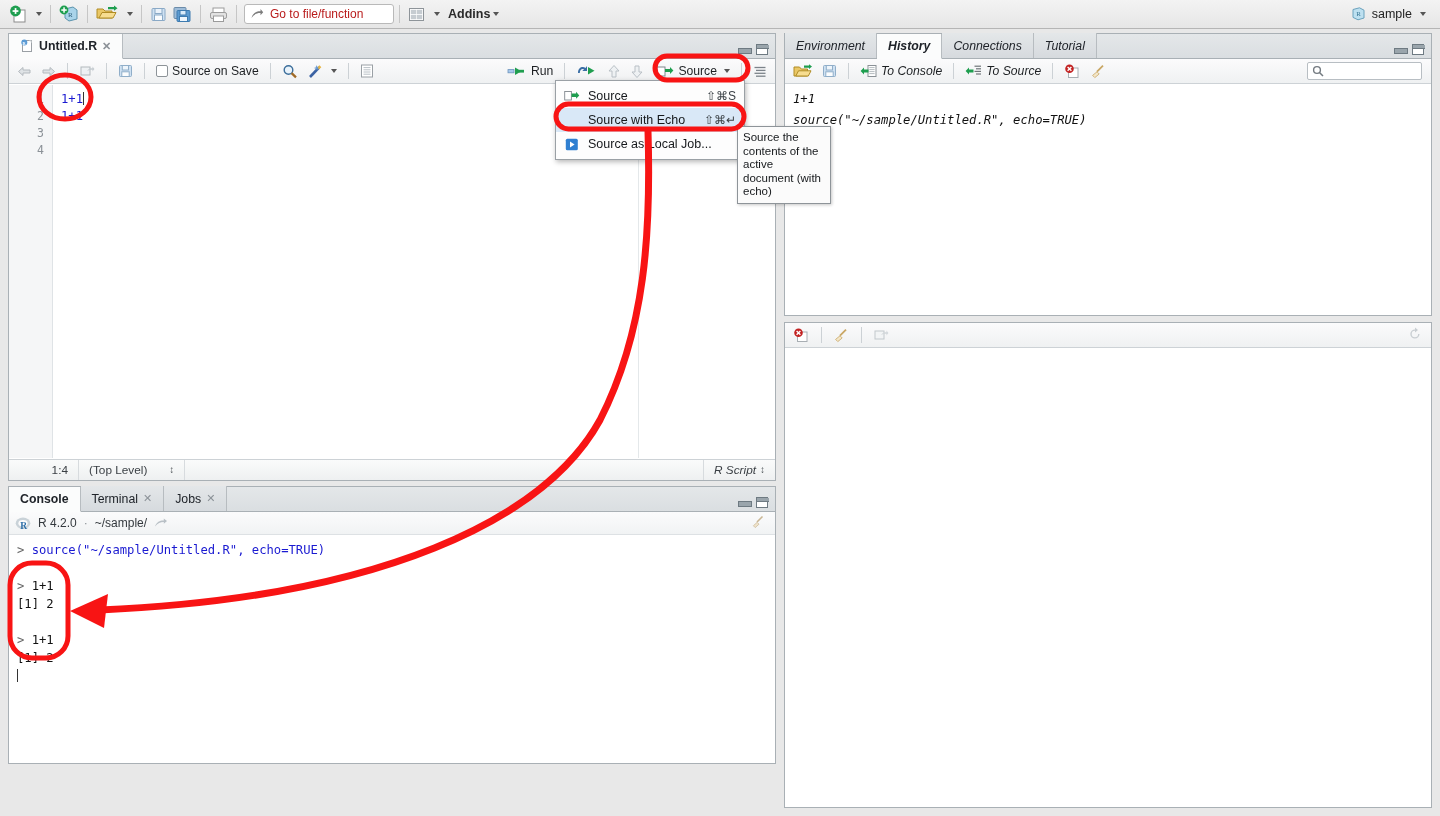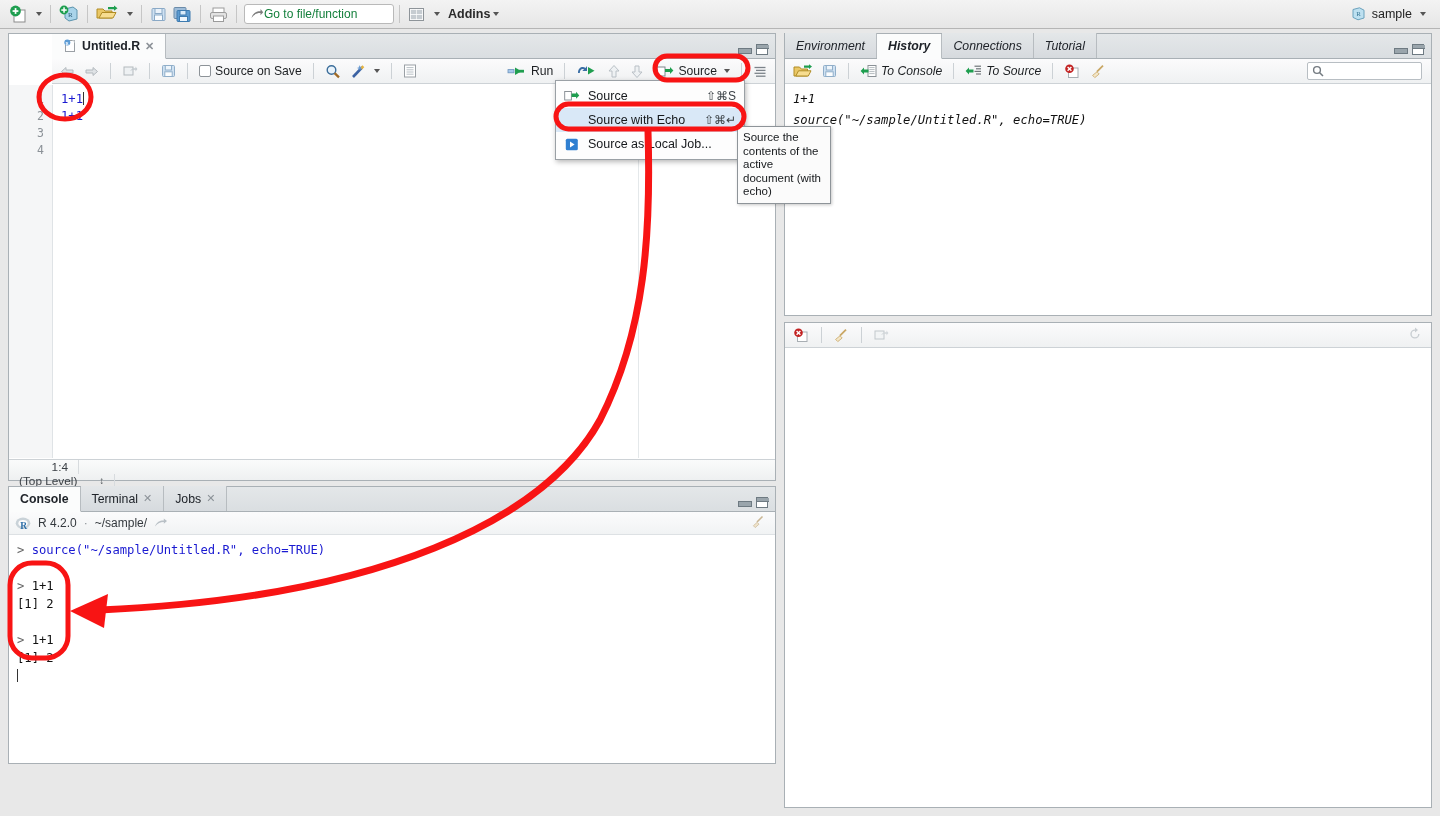--- a/index.html
+++ b/index.html
@@ -30,21 +30,21 @@
   .caret-dn {
     width: 0; height: 0; margin-left: 3px;
     border-left: 3.5px solid transparent; border-right: 3.5px solid transparent;
     border-top: 4px solid #555;
   }
   .gotofile {
     display: flex; align-items: center; width: 150px; height: 20px;
     background: #fff; border: 1px solid #b9b9b9; border-radius: 3px;
     padding: 0 5px; margin-left: 2px;
   }
-  .gotofile .txt { color: #15803d; font-size: 12px; }
+  .gotofile .txt { color: #b91c1c; font-size: 12px; margin-left: 6px; }
   .addins-label { font-size: 12.5px; font-weight: bold; color: #2a2a2a; margin-left: 2px; text-align: center;}
   .proj-right { margin-left: auto; display: flex; align-items: center; gap: 5px; padding-right: 8px;}
   .proj-right .nm { font-size: 12.5px; color: #222; }
 
   
   .pane {
     position: absolute;
     background: #fff;
     border: 1px solid #a9b0b5;
   }
@@ -79,40 +79,40 @@
 
   .pane-toolbar {
     height: 25px; background: linear-gradient(to bottom,#fbfbfc 0%, #eff1f2 100%);
     border-bottom: 1px solid #cdd2d6;
     display: flex; align-items: center; padding: 0 5px; gap: 3px;
   }
   .ptb-sep { width:1px; height:16px; background:#ccd1d5; margin:0 5px; }
   .ptb-item { display:flex; align-items:center; gap:4px; font-size:12.2px; color:#1d2023; padding:1px 3px;}
 
   
-  #source-pane { left: 8px; top: 33px; width: 768px; height: 448px; padding-left: 43px; }
+  #source-pane { left: 8px; top: 33px; width: 768px; height: 448px; }
   .src-body { position:absolute; left:0; top:51px; right:0; bottom:22px; background:#fff; overflow:hidden;}
   .gutter {
     position:absolute; left:0; top:0; width:44px; height:100%;
     background:#f5f6f7; border-right:1px solid #dfe3e6;
     font-family:"DejaVu Sans Mono", monospace; font-size:11.5px; color:#8b9197;
     text-align:right; padding-top:6px;
   }
   .gutter div { height:17px; line-height:17px; padding-right:8px;}
   .codearea {
     position:absolute; left:44px; top:0; right:0; height:100%;
     padding-top:6px; font-family:"DejaVu Sans Mono", monospace; font-size:12.2px;
   }
   .codearea .cl { height:17px; line-height:17px; padding-left:8px; color:#1a1ad1; white-space:pre;}
   .margin-line { position:absolute; left:629px; top:0; width:1px; height:100%; background:#e4e8ea; }
   .src-status {
     position:absolute; left:0; right:0; bottom:0; height:21px;
     background: linear-gradient(to bottom,#fafbfb 0%, #eef0f1 100%);
-    border-top:1px solid #cdd2d6; display:flex; align-items:flex-start;
-    font-size:11.8px; color:#3a3f44;flex-direction:column;
+    border-top:1px solid #cdd2d6; display:flex; align-items:flex-end;
+    font-size:11.8px; color:#3a3f44;
   }
   .src-status .cell { padding:0 10px; height:100%; display:flex; align-items:center;}
   .src-status .c1 { width:70px; justify-content:flex-end; border-right:1px solid #d7dbde;}
   .src-status .c2 { border-right:1px solid #d7dbde; gap:22px;}
   .src-status .c3 { margin-left:auto; border-left:1px solid #d7dbde; gap:4px;font-style:italic;}
   .updown { display:inline-block; font-size:10px; line-height:10px; color:#4a5055;}
 
   
   #console-pane { left: 8px; top: 486px; width: 768px; height: 278px; }
   .console-info {

